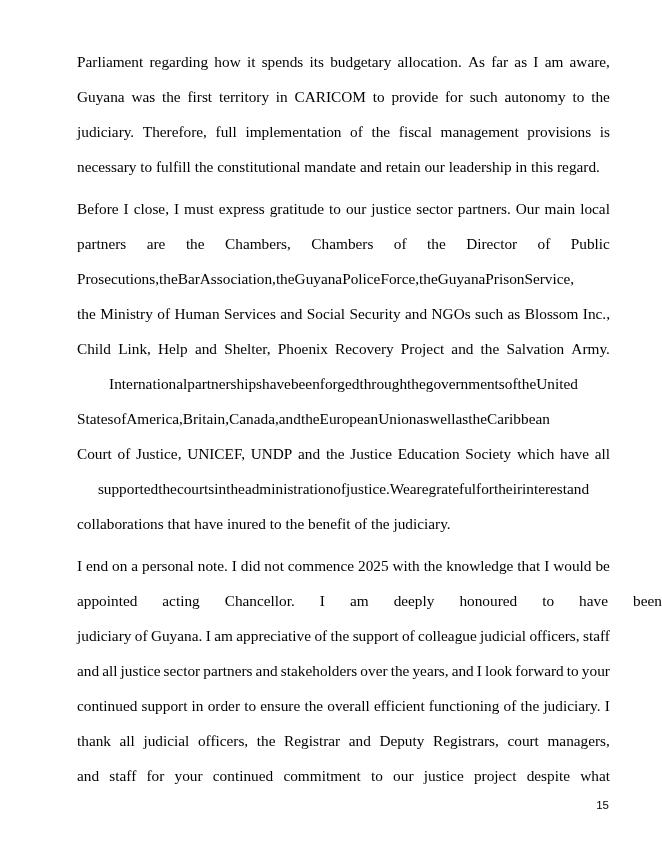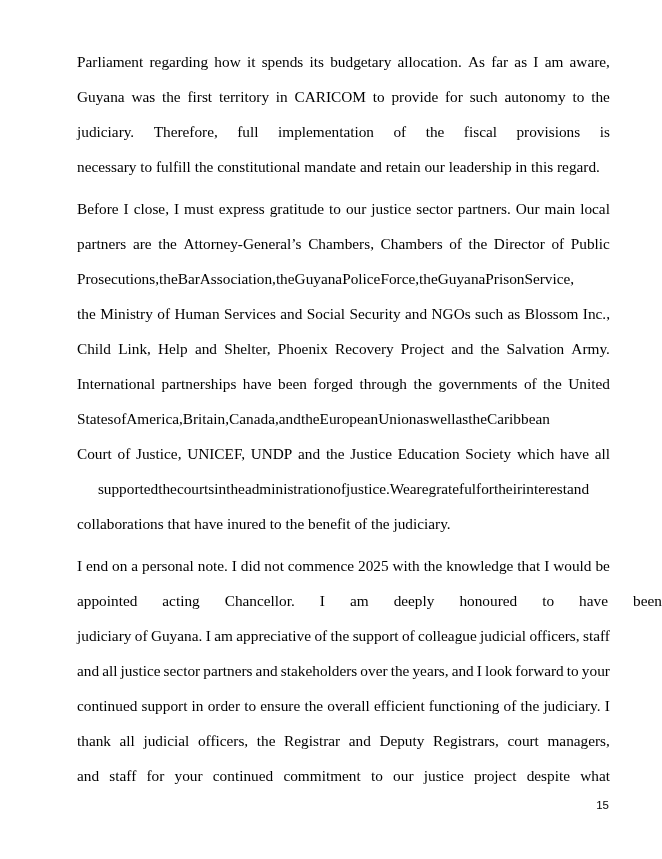--- a/index.html
+++ b/index.html
@@ -60,20 +60,21 @@
         <span>the</span>
       </span>
     <span class="line" style="white-space: normal; display: flex; justify-content: space-between;">
         <span>judiciary.</span>
         <span>Therefore,</span>
         <span>full</span>
         <span>implementation</span>
         <span>of</span>
         <span>the</span>
         <span>fiscal</span>
+        <span>management</span>
         <span>provisions</span>
         <span>is</span>
       </span>
     <span class="line last">necessary to fulfill the constitutional mandate and retain our leadership in this regard.</span>
   </div>
 
   <div class="text-block" id="p2">
     <span class="line" style="white-space: normal; display: flex; justify-content: space-between;">
         <span>Before</span>
         <span>I</span>
@@ -88,21 +89,20 @@
         <span>sector</span>
         <span>partners.</span>
         <span>Our</span>
         <span>main</span>
         <span>local</span>
       </span>
     <span class="line" style="white-space: normal; display: flex; justify-content: space-between;">
         <span>partners</span>
         <span>are</span>
         <span>the</span>
-        <span>Attorney-General’s</span>
         <span>Chambers,</span>
         <span>Chambers</span>
         <span>of</span>
         <span>the</span>
         <span>Director</span>
         <span>of</span>
         <span>Public</span>
       </span>
     <span class="line" style="white-space: normal; display: flex; justify-content: flex-start;">
         <span>Prosecutions,</span>
@@ -141,21 +141,21 @@
         <span>and</span>
         <span>Shelter,</span>
         <span>Phoenix</span>
         <span>Recovery</span>
         <span>Project</span>
         <span>and</span>
         <span>the</span>
         <span>Salvation</span>
         <span>Army.</span>
       </span>
-    <span class="line" style="white-space: normal; display: flex; justify-content: space-between; font-family: Liberation Serif, serif;">
+    <span class="line" style="white-space: normal; display: flex; justify-content: center; font-family: Liberation Serif, serif;">
         <span>International</span>
         <span>partnerships</span>
         <span>have</span>
         <span>been</span>
         <span>forged</span>
         <span>through</span>
         <span>the</span>
         <span>governments</span>
         <span>of</span>
         <span>the</span>

